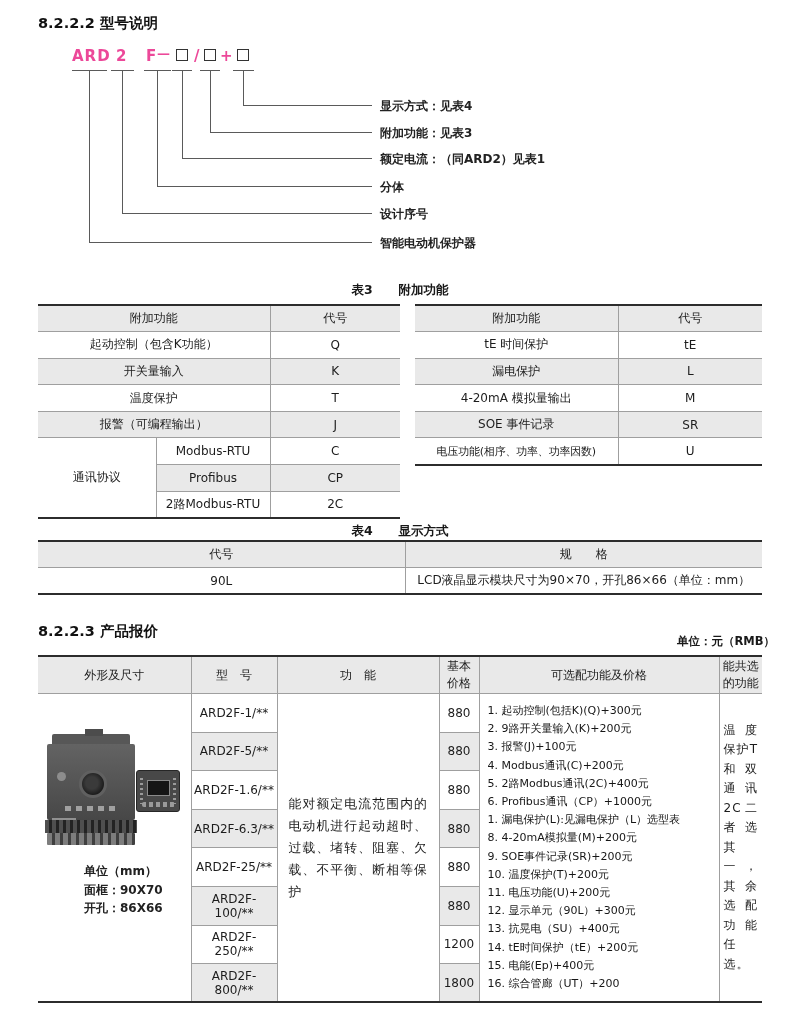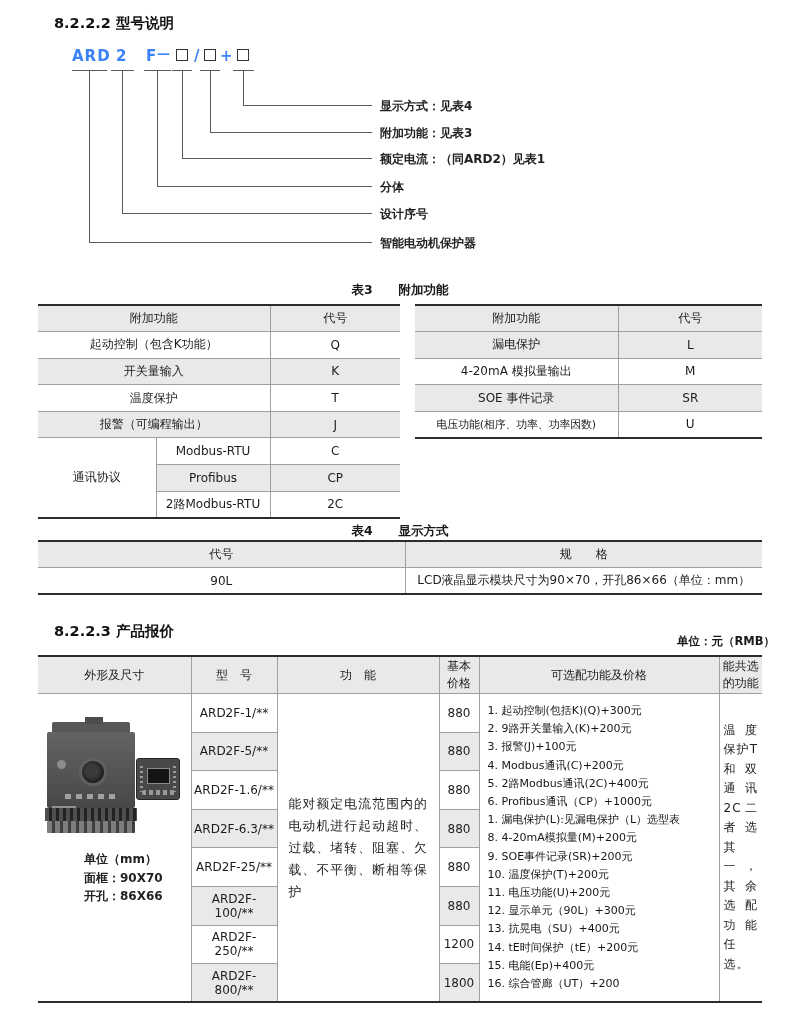--- a/index.html
+++ b/index.html
@@ -5,24 +5,24 @@
   * { box-sizing: border-box; margin: 0; padding: 0; }
   html,body { background:#ffffff; }
   body {
     width: 800px; height: 1018px; position: relative;
     font-family: "DejaVu Sans", "Liberation Sans", sans-serif;
     color: #1c1c1c;
   }
   .abs { position: absolute; }
 
   
-  .sec-title { font-size: 14.5px; font-weight: bold; color:#111;margin-left:16px; }
-
-  
-  .code-ch { position:absolute; font-size:15px; font-weight:bold; color:#3b82f6; letter-spacing:1px; }
+  .sec-title { font-size: 14.5px; font-weight: bold; color:#111; }
+
+  
+  .code-ch { position:absolute; font-size:15px; font-weight:bold; color:#ec4899; letter-spacing:1px; }
   .code-box { position:absolute; width:12px; height:12px; border:1.5px solid #333; background:#fff; }
   .hline { position:absolute; height:1px; background:#5a5a5a; }
   .vline { position:absolute; width:1px; background:#5a5a5a; }
   .callout-label { position:absolute; font-size:12px; font-weight:600; color:#222; white-space:nowrap; }
 
   
   table { border-collapse: collapse; table-layout: fixed; width:100%; }
   .doc-table { border-top:2px solid #2c2c2c; border-bottom:2px solid #2c2c2c; }
   .doc-table td {
     font-size:12px; text-align:center; vertical-align:middle;
@@ -39,21 +39,21 @@
   .t4 tr { height:26.5px; }
 
   
   .price-tbl tr.head { height:30px; }
   .price-tbl tr.r { height:38.6px; }
   .price-tbl td { font-size:12px; }
   td.opts { text-align:left; vertical-align:middle; padding:4px 2px 4px 8px; }
   .opt-line { font-size:11px; line-height:18.2px; white-space:nowrap; color:#161616; }
   td.func-cell { text-align:justify; padding:6px 11px; font-size:12.8px; line-height:22px; letter-spacing:0.6px; }
   td.note-cell { text-align:justify; padding:19px 4px; font-size:12px; line-height:19.5px; letter-spacing:1px; }
-  td.photo-cell { vertical-align:top; padding-top:0; }
+  td.photo-cell { vertical-align:top; padding-top:12px; }
   td.small-code { font-size:10px; white-space:nowrap; letter-spacing:-0.3px; }
   td.tight { font-size:11px; letter-spacing:-0.2px; }
   .unit-note { position:absolute; font-size:11.5px; font-weight:600; color:#1a1a1a; }
 
   .photo-caption { margin-left:44px; font-size:12px; font-weight:600; line-height:18.5px; text-align:left; color:#222; }
 
   
   .photo { width:138px; height:122px; margin:22px auto 12px auto; position:relative; }
   .pm-body { position:absolute; left:2px; top:16px; width:88px; height:76px; background:linear-gradient(#636363,#474747); border-radius:2px; }
   .pm-top { position:absolute; left:7px; top:6px; width:78px; height:12px; background:#575757; border-radius:2px 2px 0 0; }
@@ -167,20 +167,24 @@
 <div class="abs" style="left:415px; top:304px; width:347px;">
   <table class="doc-table t3">
     <colgroup>
         <col style="width:203px">
         <col style="width:144px">
       </colgroup>
     <tbody>
         <tr class="ghead">
       <td class="vr">附加功能</td>
       <td>代号</td>
+    </tr>
+    <tr>
+      <td class="vr">tE 时间保护</td>
+      <td>tE</td>
     </tr>
     <tr>
       <td class="vr g">漏电保护</td>
       <td class="g">L</td>
     </tr>
     <tr>
       <td class="vr">4-20mA 模拟量输出</td>
       <td>M</td>
     </tr>
     <tr>

